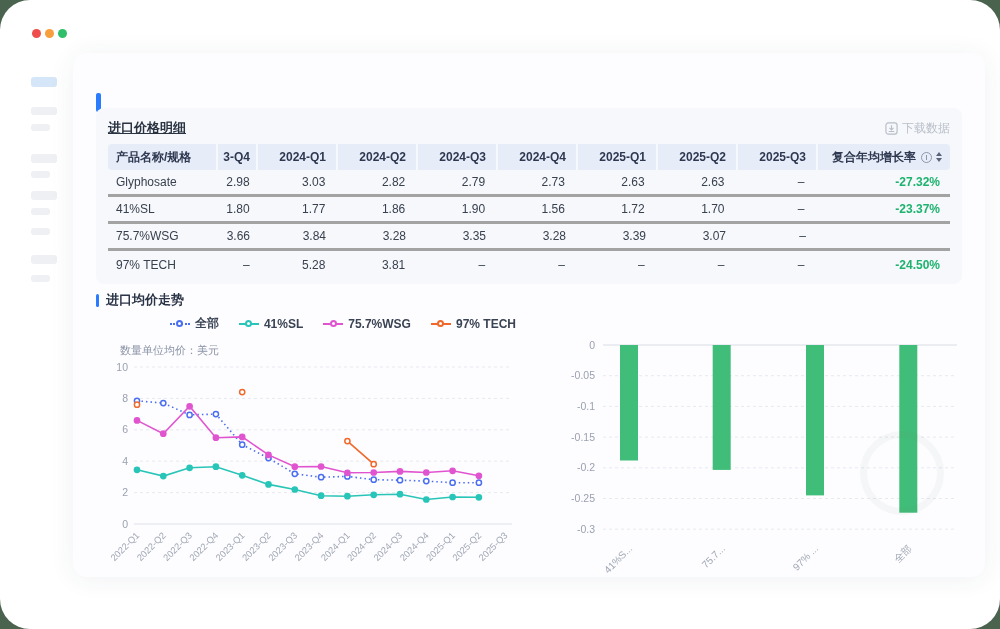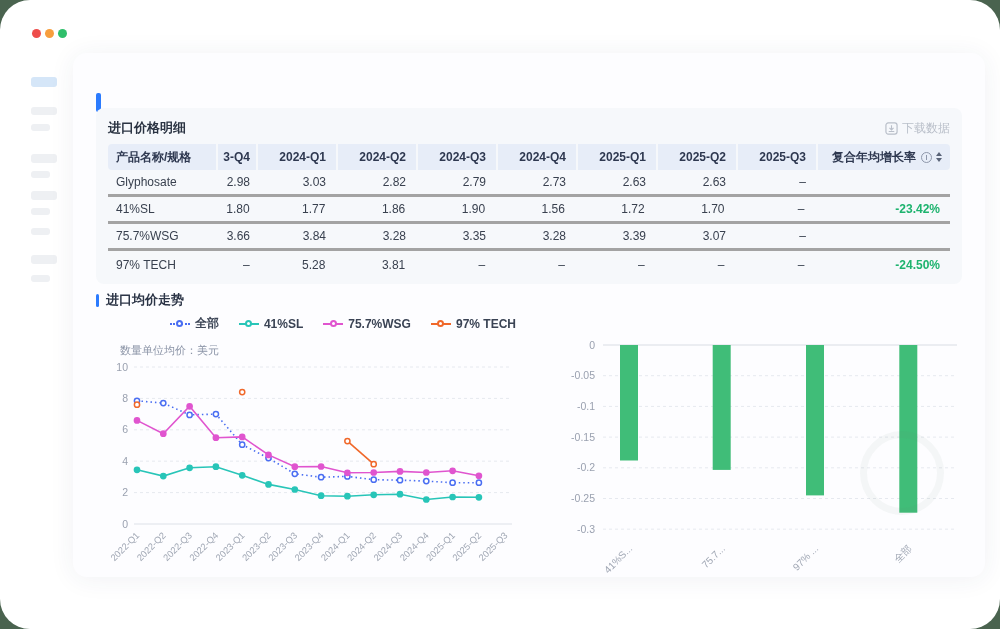--- a/index.html
+++ b/index.html
@@ -20,21 +20,21 @@
           background:#fdfdff; border-radius:14px; box-shadow:0 2px 26px rgba(40,60,100,.07); }
 
   .page-title { position:absolute; left:23px; top:21px; display:flex; align-items:center; gap:9px; }
   .page-title .bar { width:5px; height:19px; border-radius:2px; background:#2b7bfe; }
   .page-title .txt { font-size:18px; font-weight:bold; color:#1f2836; letter-spacing:1px;margin-top:32px; }
 
   
   .panel { position:absolute; left:23px; top:55px; width:866px; height:176px;
            background:#f6f8fb; border-radius:8px; padding:0 12px; }
   .panel-head { display:flex; justify-content:space-between; align-items:center; height:36px; padding-top:4px; }
-  .panel-title { font-size:13px; font-weight:bold; color:#2a3342; }
+  .panel-title { font-size:13px; font-weight:bold; color:#2a3342;text-decoration:underline; }
   .dl-btn { display:flex; align-items:center; gap:4px; color:#b9bfc9; font-size:12px; cursor:pointer; }
   .dl-btn svg { display:block; }
 
   .thead { display:flex; height:26px; }
   .thead .cell { background:#e7edf8; display:flex; align-items:center; font-size:12px; font-weight:bold; color:#2e3850; margin-right:2px; }
   .cell.c-name { width:108px; padding-left:8px; }
   .cell.c-q0   { width:38px;  justify-content:flex-end; padding-right:6px; }
   .cell.c-q    { width:78px;  justify-content:flex-end; padding-right:10px; }
   .cell.c-cagr { width:132px; justify-content:flex-end; padding-right:8px; margin-right:0; }
   .thead .c-name { border-radius:4px 0 0 4px; }
@@ -141,32 +141,33 @@
           <div class="trow">
             <span class="cell c-name">Glyphosate</span>
             <span class="cell c-q0">2.98</span>
             <span class="cell c-q">3.03</span>
             <span class="cell c-q">2.82</span>
             <span class="cell c-q">2.79</span>
             <span class="cell c-q">2.73</span>
             <span class="cell c-q">2.63</span>
             <span class="cell c-q">2.63</span>
             <span class="cell c-q">–</span>
+            <span class="cell c-cagr">-27.32%</span>
           </div>
           <div class="trow">
             <span class="cell c-name">41%SL</span>
             <span class="cell c-q0">1.80</span>
             <span class="cell c-q">1.77</span>
             <span class="cell c-q">1.86</span>
             <span class="cell c-q">1.90</span>
             <span class="cell c-q">1.56</span>
             <span class="cell c-q">1.72</span>
             <span class="cell c-q">1.70</span>
             <span class="cell c-q">–</span>
-            <span class="cell c-cagr">-23.42%</span>
+            <span class="cell c-cagr">-23.37%</span>
           </div>
           <div class="trow">
             <span class="cell c-name">75.7%WSG</span>
             <span class="cell c-q0">3.66</span>
             <span class="cell c-q">3.84</span>
             <span class="cell c-q">3.28</span>
             <span class="cell c-q">3.35</span>
             <span class="cell c-q">3.28</span>
             <span class="cell c-q">3.39</span>
             <span class="cell c-q">3.07</span>

